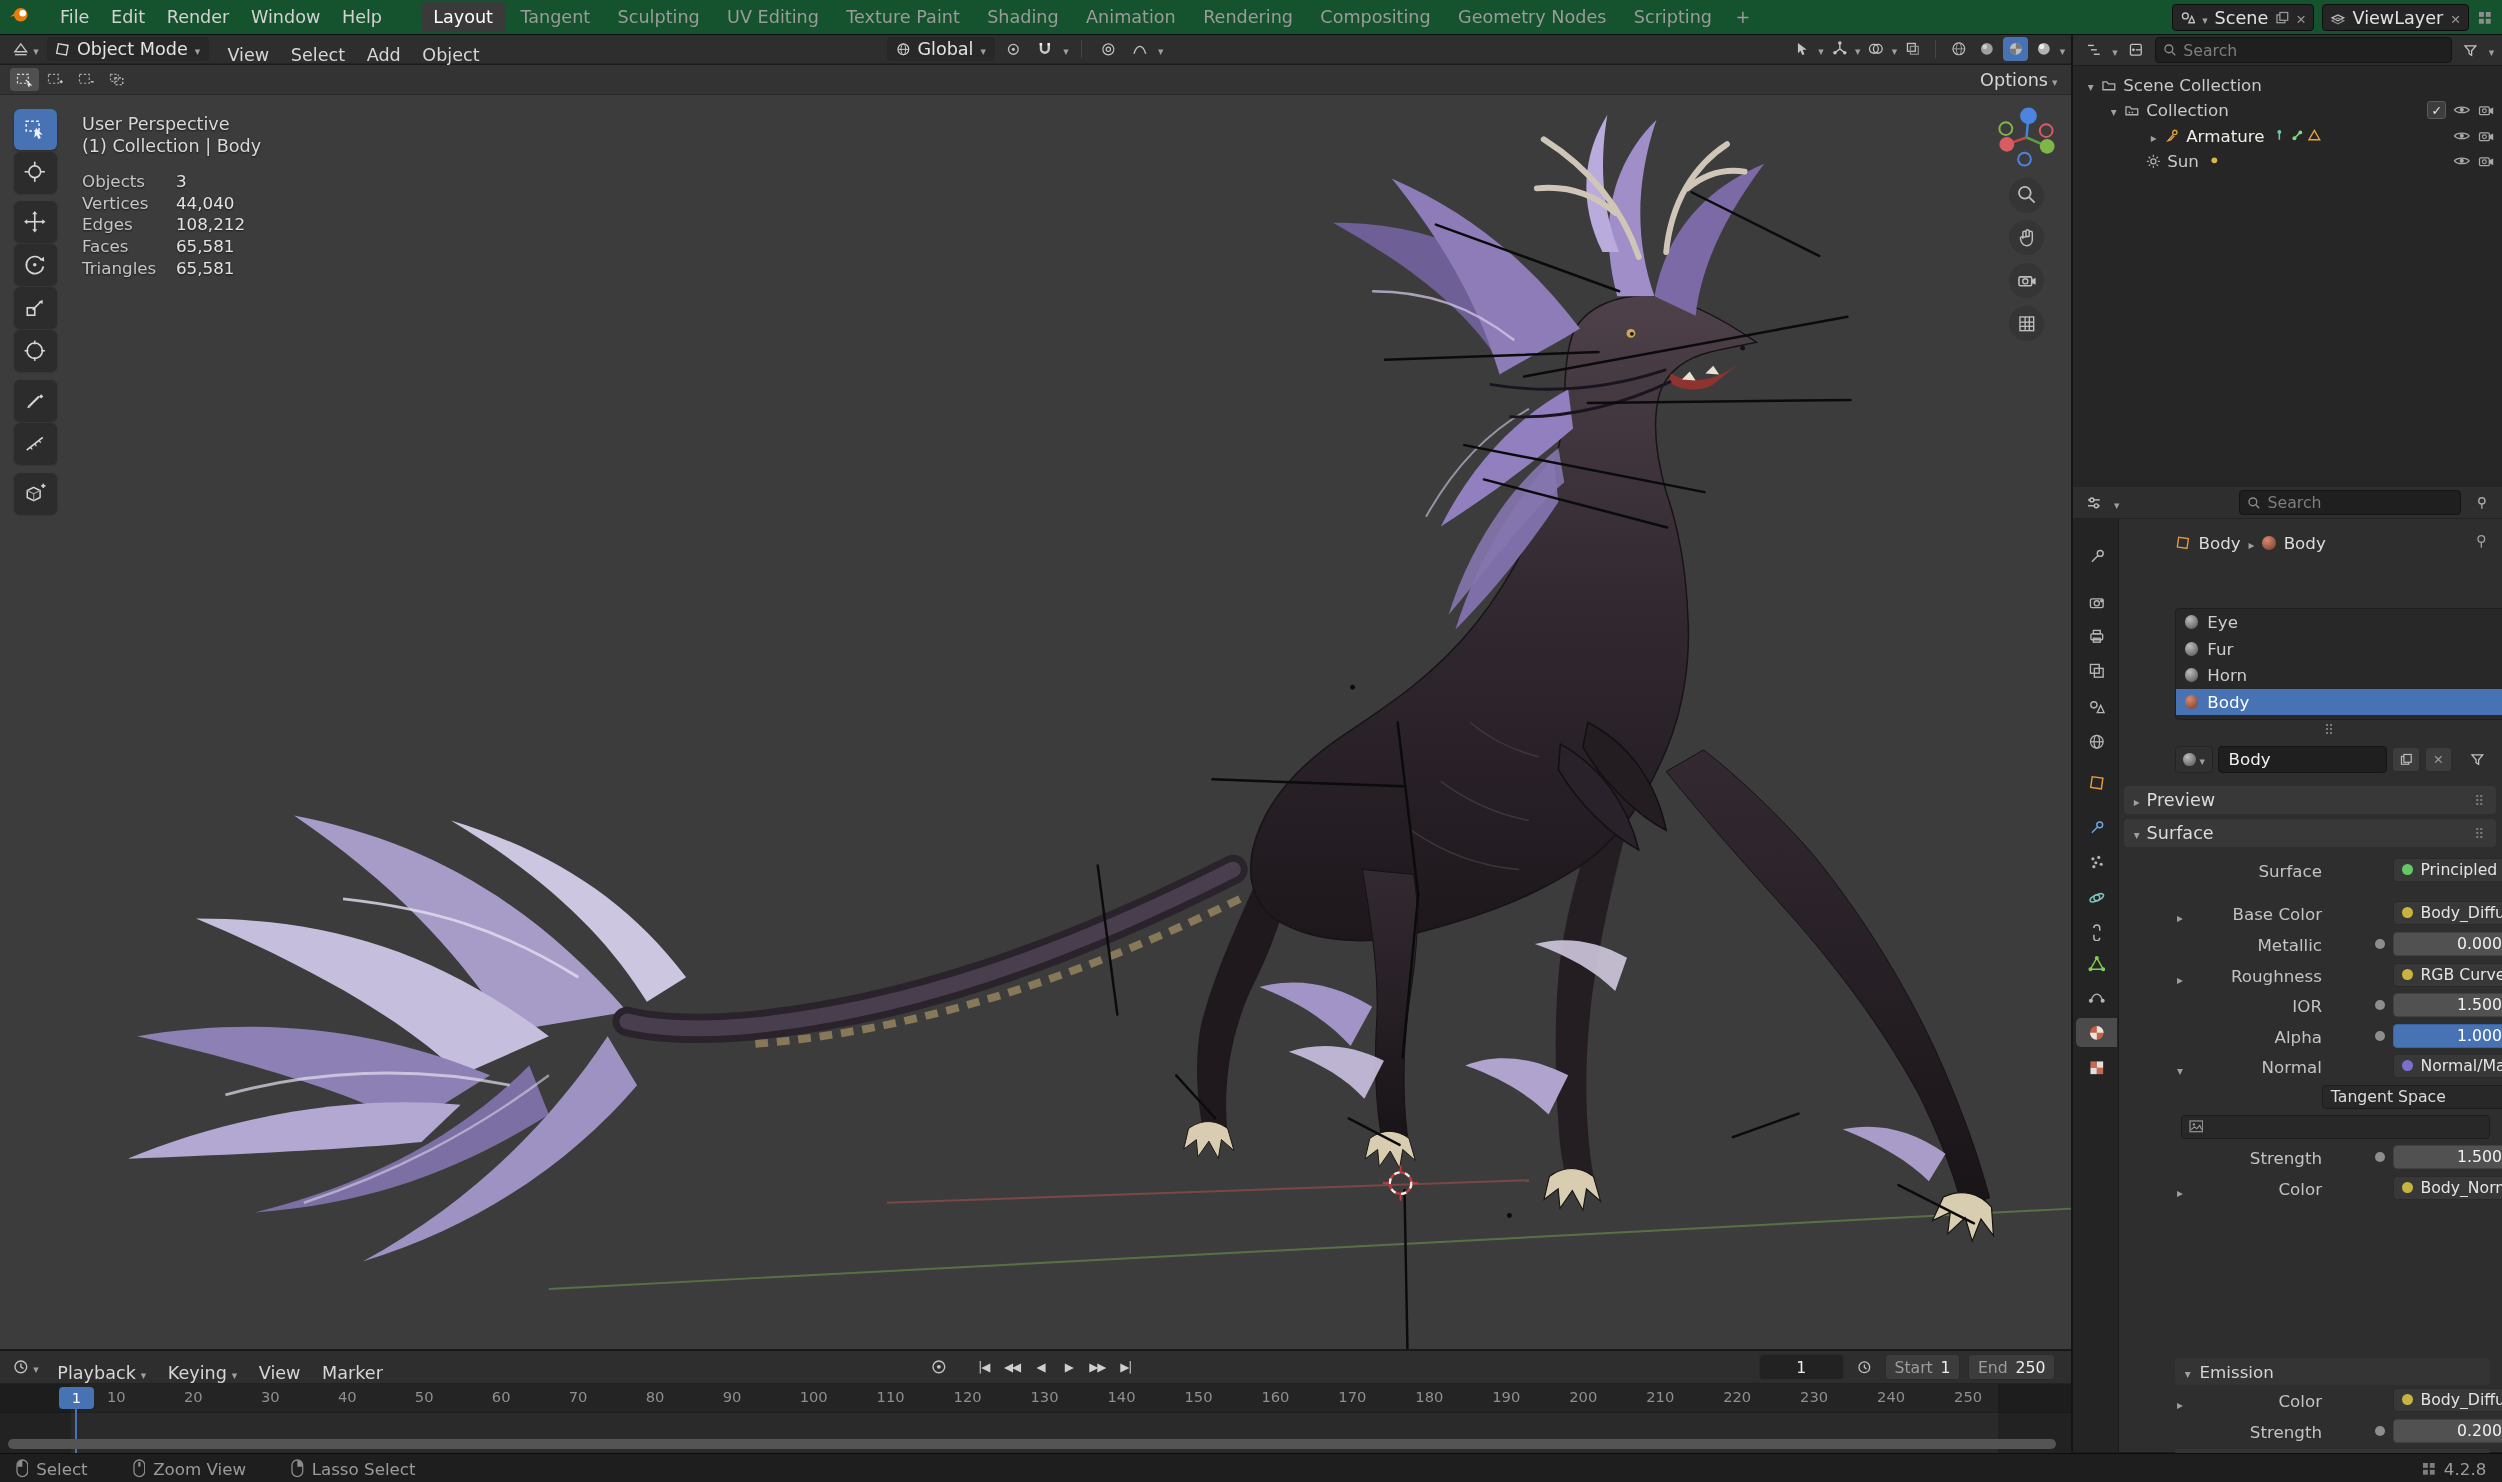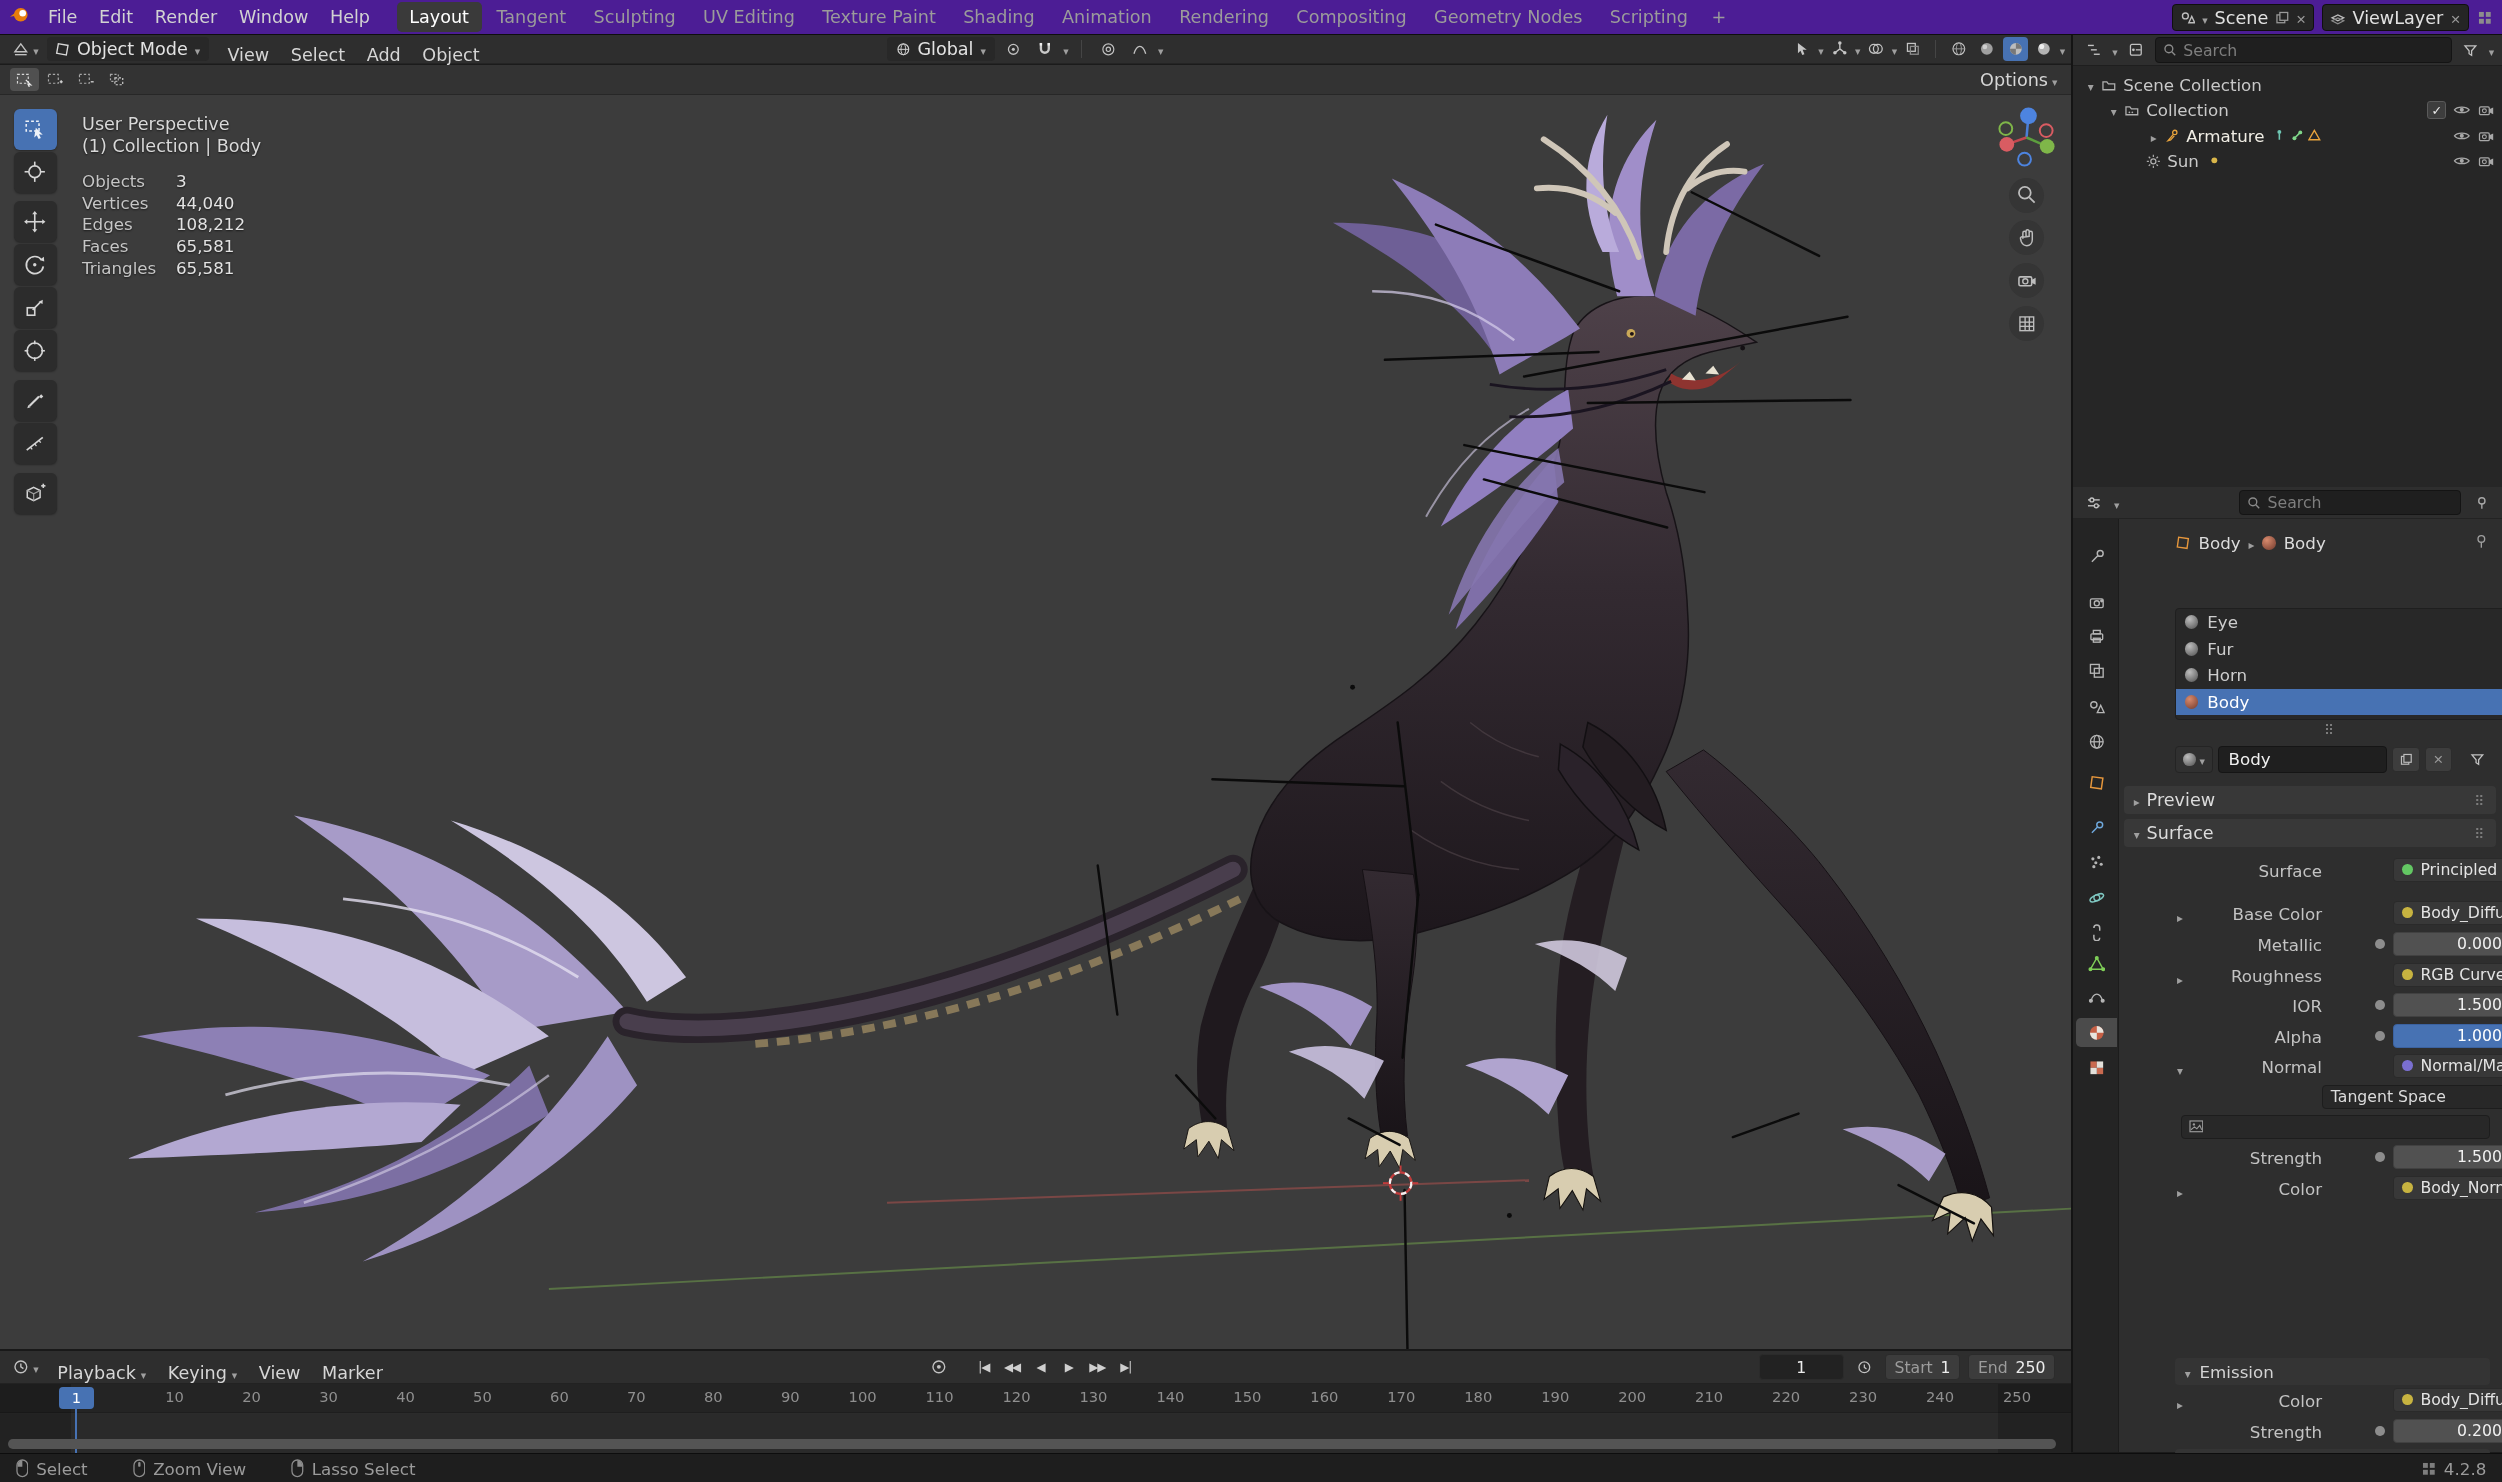--- a/index.html
+++ b/index.html
@@ -8,22 +8,22 @@
   .abs{position:absolute;}
   
   .cd::after{content:"▾";font-size:10.8px;color:#9f9f9f;margin-left:4.9px;}
   .cdo::after{content:"▾";font-size:10.8px;color:#9f9f9f;}
   .cr::before{content:"▸";font-size:11.8px;color:#9f9f9f;}
   .cdown::before{content:"▾";font-size:11.8px;color:#9f9f9f;}
   .xg::before{content:"✕";font-size:12.7px;color:#9a9a9a;}
   .grip::before{content:"⠿";font-size:13.7px;color:#7c7c7c;letter-spacing:2px;}
   .check::before{content:"✓";font-size:12.7px;color:#e8e8e8;}
   
-  #topbar{left:0;top:0;width:2502px;height:35px;background:#4c1d95;border-bottom:1px solid #0e0e0e;
-          display:flex;align-items:center;padding-left:7.8px;box-sizing:border-box;}
+  #topbar{left:0;top:0;width:2502px;height:35px;background:#14532d;border-bottom:1px solid #0e0e0e;
+          display:flex;align-items:center;padding-left:7.8px;box-sizing:border-box;gap:12px;}
   .menu{padding:2.9px 10.8px;border-radius:3.9px;color:#d2d2d2;}
   .tabs{display:flex;margin-left:15.7px;gap:2px;align-items:center;}
   .tab{padding:4.9px 12.7px;border-radius:4.9px;color:#9b9b9b;white-space:nowrap;}
   .tab.active{background:#3a3a3a;color:#ffffff;}
   .addtab{padding:2.9px 8.8px;color:#9b9b9b;}
   .idfield{display:flex;align-items:center;background:#252525;border:1px solid #0f0f0f;border-radius:3.9px;
            height:25.5px;padding:0 6.9px;gap:6.9px;color:#e2e2e2;}
   
   #header2{left:0;top:35px;width:2071px;height:29px;background:#2e2e2e;border-bottom:1px solid #242424;
            display:flex;align-items:center;padding:0 7.8px;box-sizing:border-box;}
@@ -82,21 +82,21 @@
   .slot.sel{background:#4772b3;color:#ffffff;}
   .sphere{width:13.7px;height:13.7px;border-radius:50%;background:radial-gradient(circle at 35% 30%,#bdbdbd,#4e4e4e);flex:0 0 auto;}
   .mini{position:absolute;left:394px;width:25.5px;height:23.5px;background:#3d3d3d;border:1px solid #2c2c2c;border-radius:3.9px;display:flex;align-items:center;justify-content:center;}
   .namefield{background:#1f1f1f;border:1px solid #151515;border-radius:3.9px;height:24.5px;display:flex;align-items:center;padding:0 9.8px;color:#f0f0f0;font-size:16.7px;}
   
   #timeline{left:0;top:1349px;width:2071px;height:104px;background:#2b2b2b;border-top:2px solid #191919;box-sizing:border-box;}
   #tl-header{position:absolute;left:0;top:0;width:100%;height:33px;background:#2e2e2e;border-bottom:1px solid #222;display:flex;align-items:center;padding:0 7.8px;box-sizing:border-box;}
   #tl-ruler{position:absolute;left:0;top:33px;width:100%;height:29px;background:#242424;border-bottom:1px solid #1e1e1e;box-sizing:border-box;}
   #tl-track{position:absolute;left:0;top:63px;width:100%;height:41px;background:#2a2a2a;}
   #ticks{position:absolute;left:107px;top:37px;width:1924px;display:grid;grid-template-columns:repeat(25,1fr);}
-  .tick{text-align:right;font-size:14.7px;color:#8f8f8f;}
+  .tick{text-align:left;font-size:14.7px;color:#8f8f8f;}
   .pbtn{min-width:25.5px;height:23.5px;display:flex;align-items:center;justify-content:center;border-radius:3.9px;color:#cfcfcf;font-size:11.8px;letter-spacing:-1px;}
   .rangefield{background:#3c3c3c;border:1px solid #2b2b2b;border-radius:3.9px;height:23.5px;display:flex;align-items:center;padding:0 8.8px;gap:7.8px;font-size:15.7px;}
   .rlab{color:#9c9c9c;} .rval{color:#ececec;}
   
   #statusbar{left:0;top:1453px;width:2502px;height:30px;background:#1e1e1e;border-top:1px solid #0d0d0d;
              display:flex;align-items:center;padding:0 15.7px;box-sizing:border-box;color:#9b9b9b;font-size:16.7px;}
   .hint{display:flex;align-items:center;gap:7.8px;margin-right:45px;}
   #vdivider{left:2071px;top:35px;width:2px;height:1417px;background:#141414;}
   .ellips{white-space:nowrap;overflow:hidden;text-overflow:ellipsis;}
 </style>

